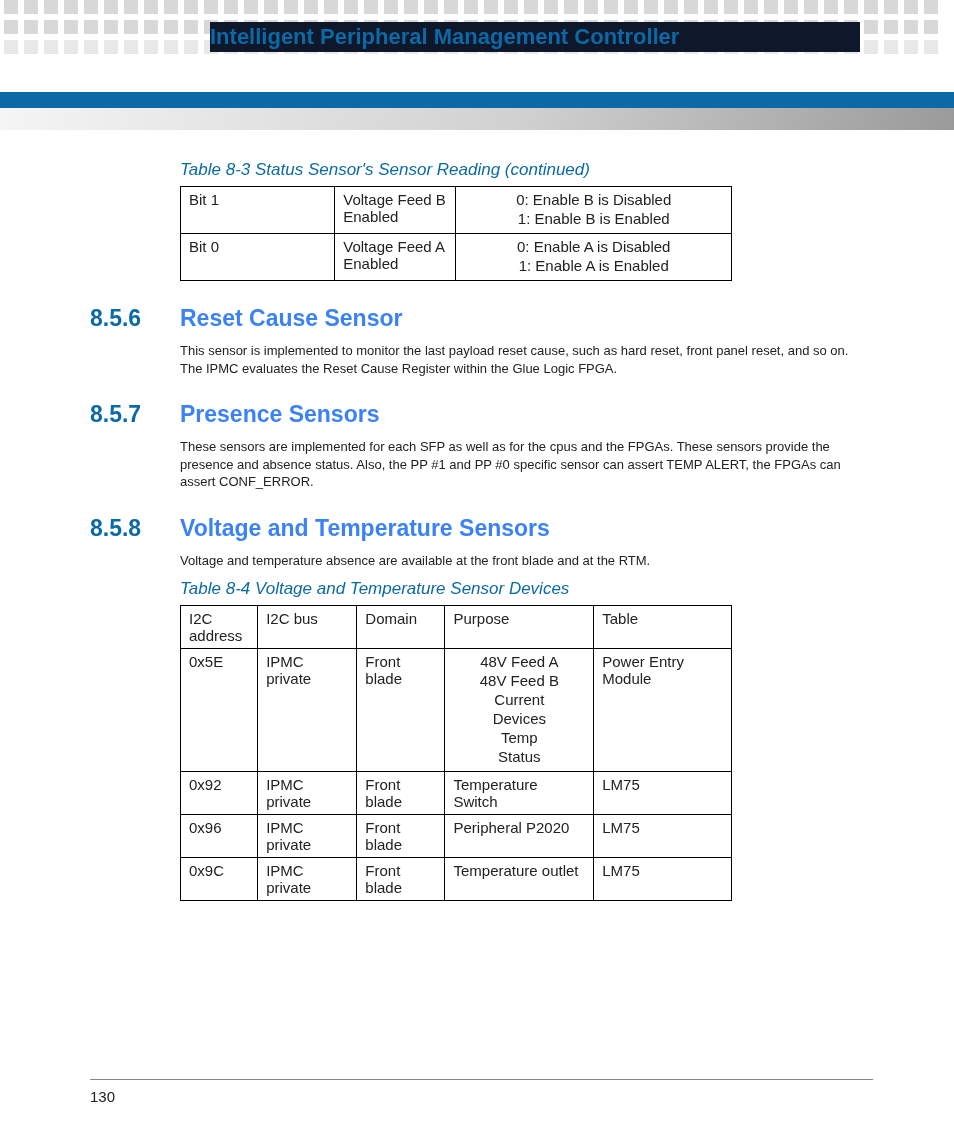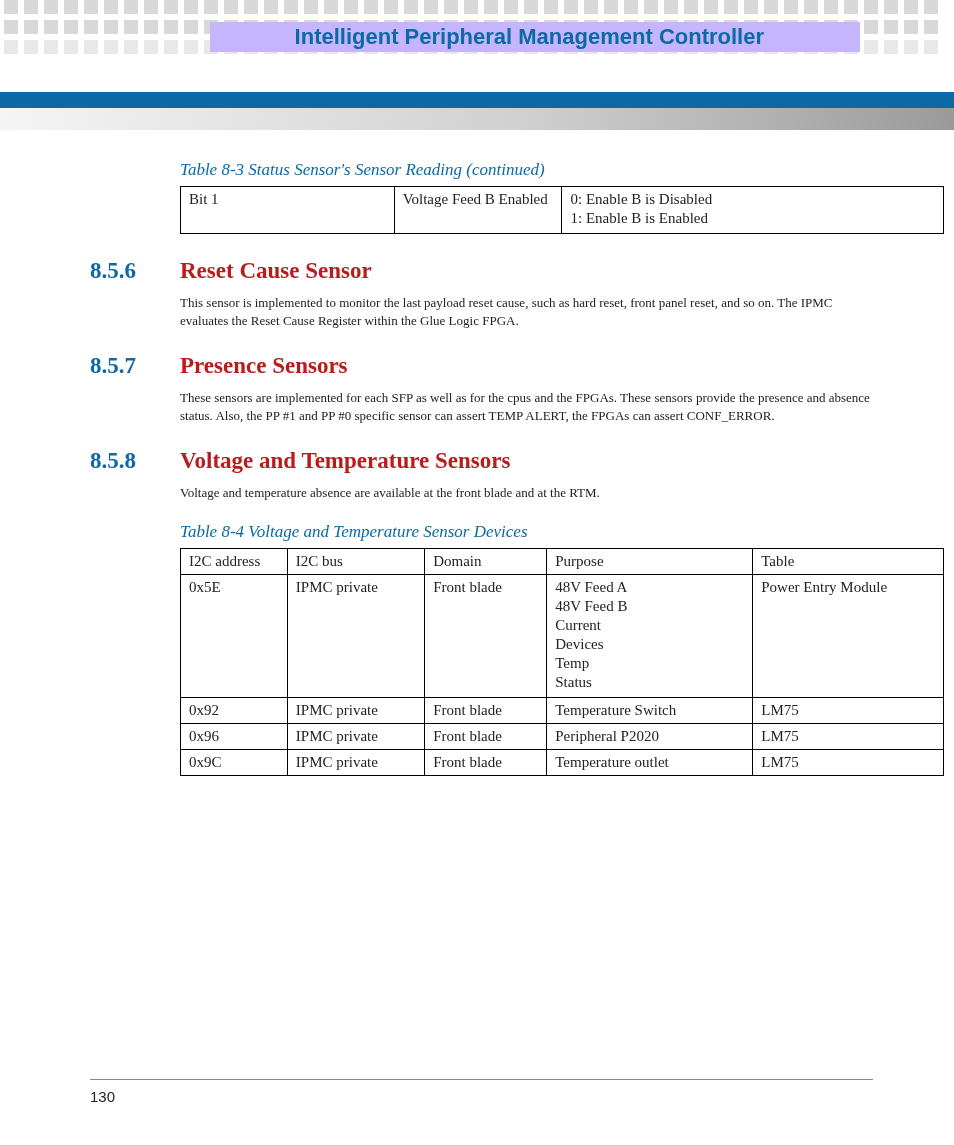--- a/index.html
+++ b/index.html
@@ -19,26 +19,25 @@
     height: 74px;
     pointer-events: none;
   }
   .sq-row { display: flex; gap: 6px; margin-bottom: 6px; padding: 0 4px; }
   .sq { width: 14px; height: 14px; background: #d8d8d8; }
   .sq.fade { background: #e8e8e8; }
   .header-title {
     position: absolute;
     top: 22px;
     left: 0; right: 0;
-    text-align: right;
     padding-right: 96px;
     color: #0b6aa6;
     font-weight: 700;
     font-size: 22px;
-    background: #c4b5fd;
+    background: #0f172a;
     width: 650px;
     margin-left: 210px;
     padding-top: 2px;
     padding-bottom: 2px;
   }
   .bluebar {
     position: absolute;
     top: 92px; left: 0; right: 0;
     height: 16px;
     background: #0b6aa6;
@@ -47,51 +46,50 @@
     position: absolute;
     top: 108px; left: 0; right: 0;
     height: 22px;
     background: linear-gradient(105deg, #f5f5f5 0%, #d0d0d0 55%, #9a9a9a 100%);
   }
   .content {
     position: absolute;
     top: 150px;
     left: 90px;
     right: 90px;
-    font-family: Liberation Serif, serif;
   }
   .tbl-caption {
     color: #0b6aa6;
     font-style: italic;
     font-size: 17px;
     margin: 10px 0 6px 90px;
   }
   table.tbl {
     border-collapse: collapse;
-    width: 764px;
+    width: 552px;
     margin-left: 90px;
     font-size: 15px;
     border-radius: 11px;
   }
   table.tbl td {
     border: 1px solid #000;
     padding: 4px 8px;
     vertical-align: top;
   }
-  table.tbl td p { margin: 0 0 2px 0; }
+  table.tbl td p { margin: 0 0 2px 0; text-align: center; }
   .sec-row { display: flex; margin-top: 24px; }
   .sec-num {
     width: 90px;
     flex: 0 0 90px;
     color: #0b6aa6;
     font-weight: 700;
     font-size: 23px;
   }
   .sec-title {
-    color: #b91c1c;
+    color: #3b82f6;
     font-weight: 700;
     font-size: 23px;
   }
   .sec-body {
     margin: 10px 0 0 90px;
     font-size: 13px;
     line-height: 1.35;
     width: 690px;
   }
   .footer {
@@ -268,20 +266,28 @@
   <table class="tbl">
     <tbody>
         <tr>
       <td style="width:28%">Bit 1</td>
       <td style="width:22%">Voltage Feed B Enabled</td>
       <td style="width:50%">
         <p>0: Enable B is Disabled</p>
         <p>1: Enable B is Enabled</p>
       </td>
     </tr>
+    <tr>
+      <td>Bit 0</td>
+      <td>Voltage Feed A Enabled</td>
+      <td>
+        <p>0: Enable A is Disabled</p>
+        <p>1: Enable A is Enabled</p>
+      </td>
+    </tr>
   </tbody>
     </table>
 
   <div class="sec-row">
     <div class="sec-num">8.5.6</div>
     <div class="sec-title">Reset Cause Sensor</div>
   </div>
   <div class="sec-body">This sensor is implemented to monitor the last payload reset cause, such as hard reset, front panel reset, and so on. The IPMC evaluates the Reset Cause Register within the Glue Logic FPGA.</div>
 
   <div class="sec-row">
@@ -289,21 +295,21 @@
     <div class="sec-title">Presence Sensors</div>
   </div>
   <div class="sec-body">These sensors are implemented for each SFP as well as for the cpus and the FPGAs. These sensors provide the presence and absence status. Also, the PP #1 and PP #0 specific sensor can assert TEMP ALERT, the FPGAs can assert CONF_ERROR.</div>
 
   <div class="sec-row">
     <div class="sec-num">8.5.8</div>
     <div class="sec-title">Voltage and Temperature Sensors</div>
   </div>
   <div class="sec-body">Voltage and temperature absence are available at the front blade and at the RTM.</div>
 
-  <div class="tbl-caption" style="margin-top:20px">Table 8-4 Voltage and Temperature Sensor Devices</div>
+  <div class="tbl-caption" style="margin-top:10px">Table 8-4 Voltage and Temperature Sensor Devices</div>
   <table class="tbl">
     <tbody>
         <tr>
       <td style="width:14%">I2C address</td>
       <td style="width:18%">I2C bus</td>
       <td style="width:16%">Domain</td>
       <td style="width:27%">Purpose</td>
       <td style="width:25%">Table</td>
     </tr>
     <tr>

